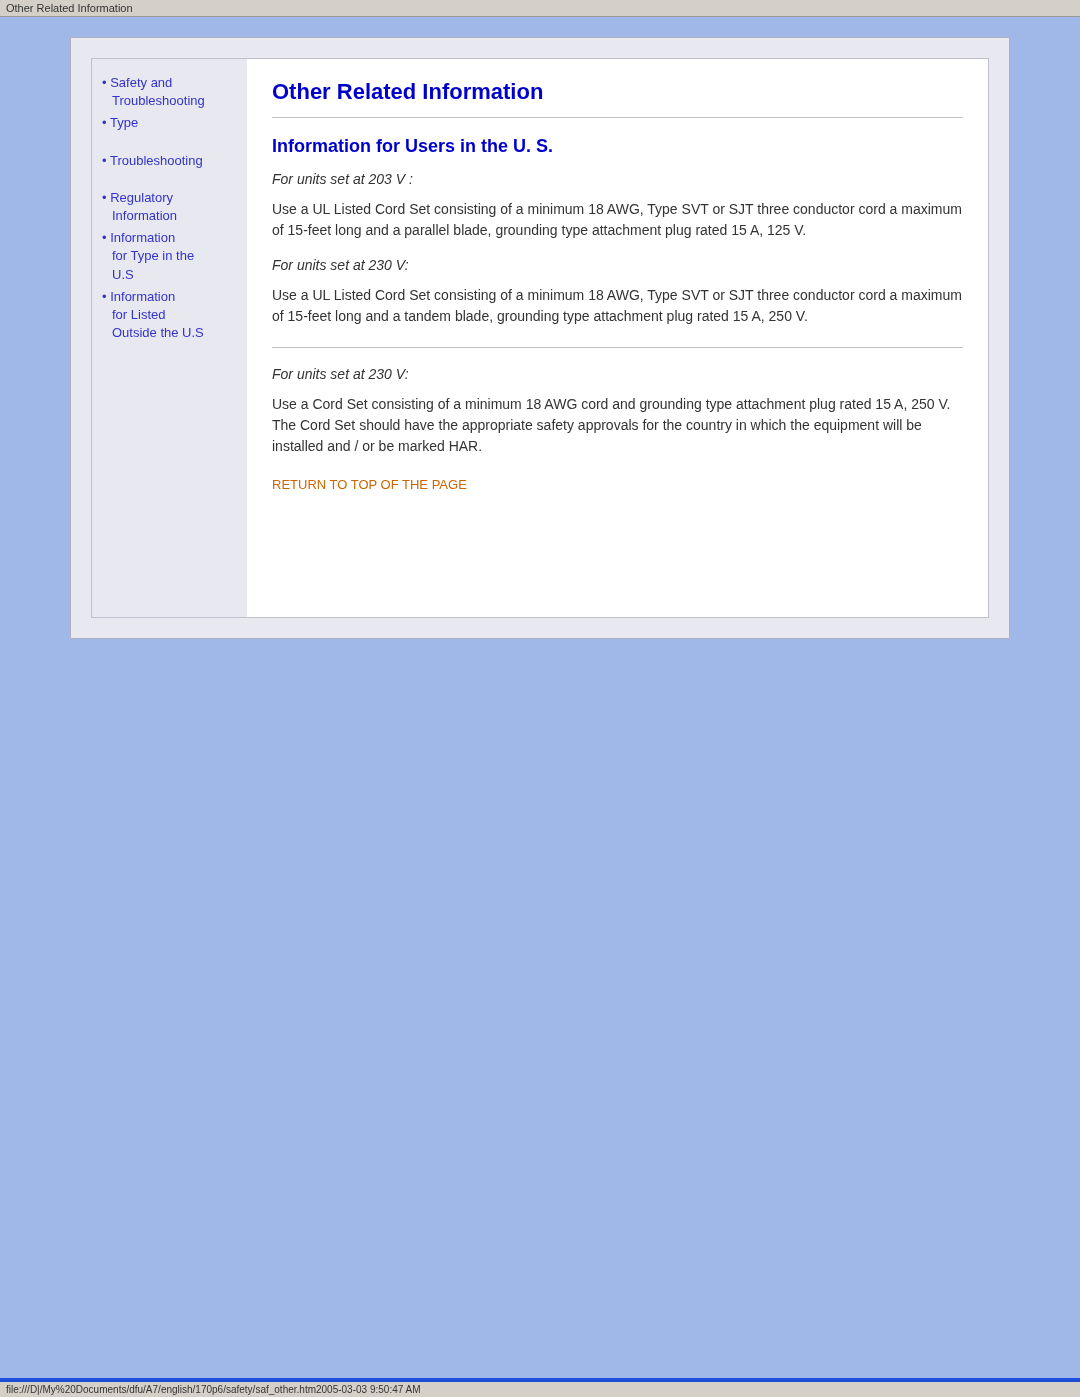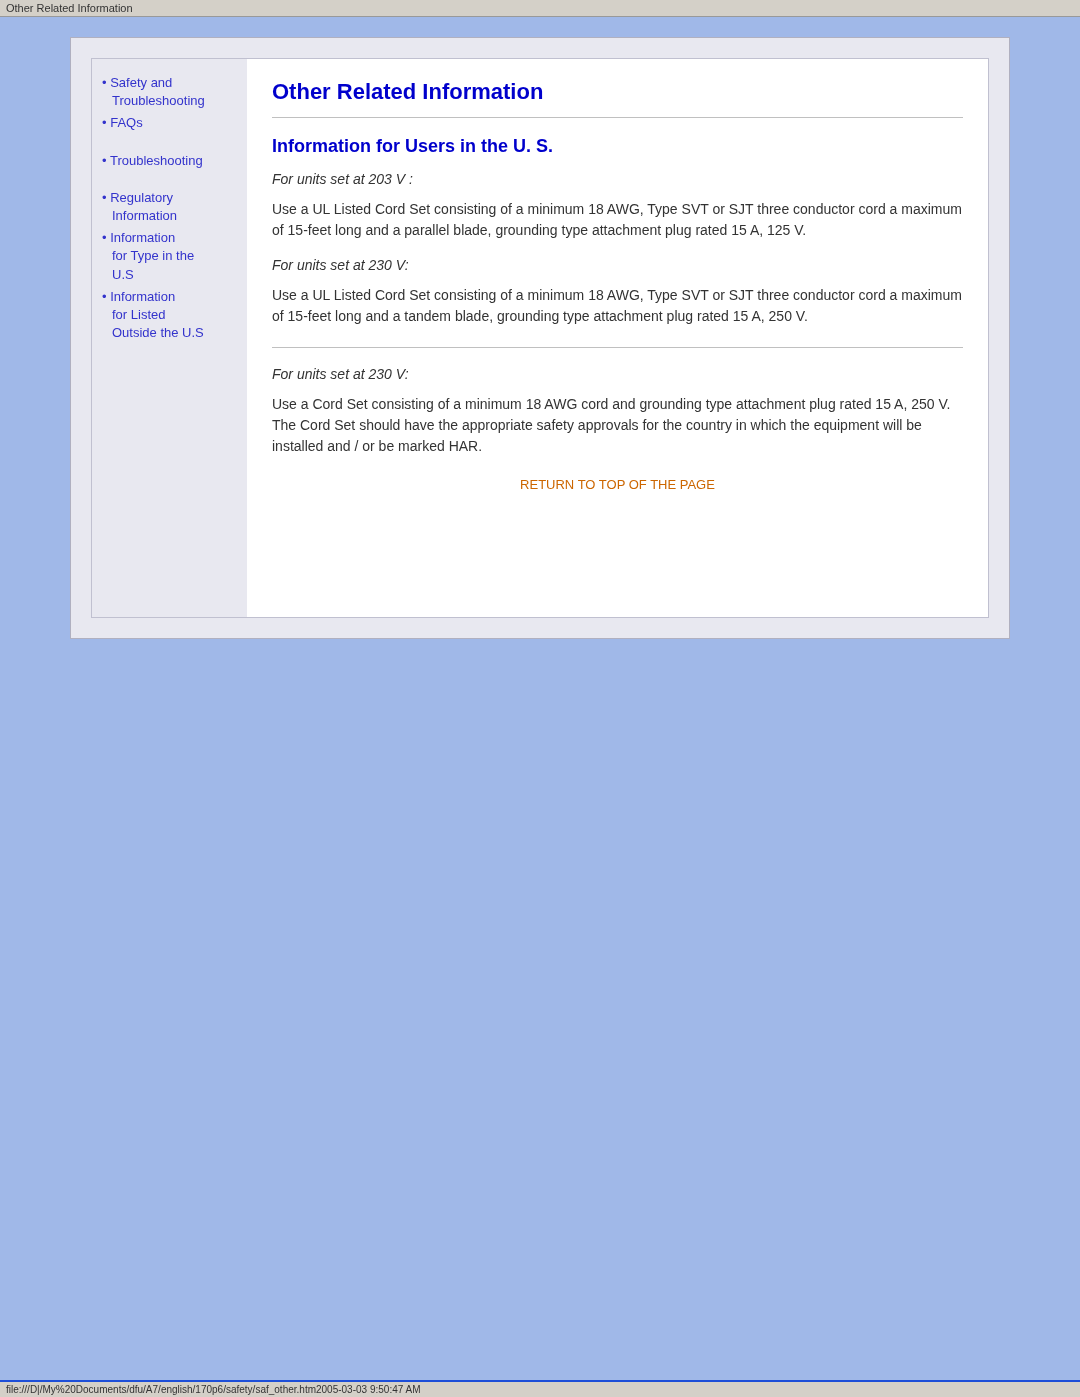--- a/index.html
+++ b/index.html
@@ -86,31 +86,30 @@
       line-height: 1.5;
     }
     .section-block {
       margin-bottom: 20px;
     }
     .return-link {
       color: #cc6600;
       text-decoration: none;
       font-size: 13px;
       display: block;
-      text-align: center;
       margin-top: 20px;
       margin-bottom: 20px;
     }
     .status-bar {
       background: #d4d0c8;
       padding: 2px 6px;
       font-size: 10px;
       color: #333;
       margin-top: auto;
-      border-top: 2px solid #1d4ed8;
+      border-top: 4px solid #1d4ed8;
     }
   </style>
 </head>
 <body>
 
 <div class="browser-bar">
   <span>Other Related Information</span>
 </div>
 
 <div class="outer-container">
@@ -118,21 +117,21 @@
 
     <div class="sidebar">
       <div class="nav-item">
         <a href="#">
           <span class="bullet">• </span><span>Safety and</span><br>
           <span class="nav-multi-line">Troubleshooting</span>
         </a>
       </div>
       <div class="nav-item">
         <a href="#">
-          <span class="bullet">• </span><span>FAQs</span>
+          <span class="bullet">• </span><span>Type</span>
         </a>
       </div>
       <br>
       <div class="nav-item">
         <a href="#">
           <span class="bullet">• </span><span>Troubleshooting</span>
         </a>
       </div>
       <br>
       <div class="nav-item">

